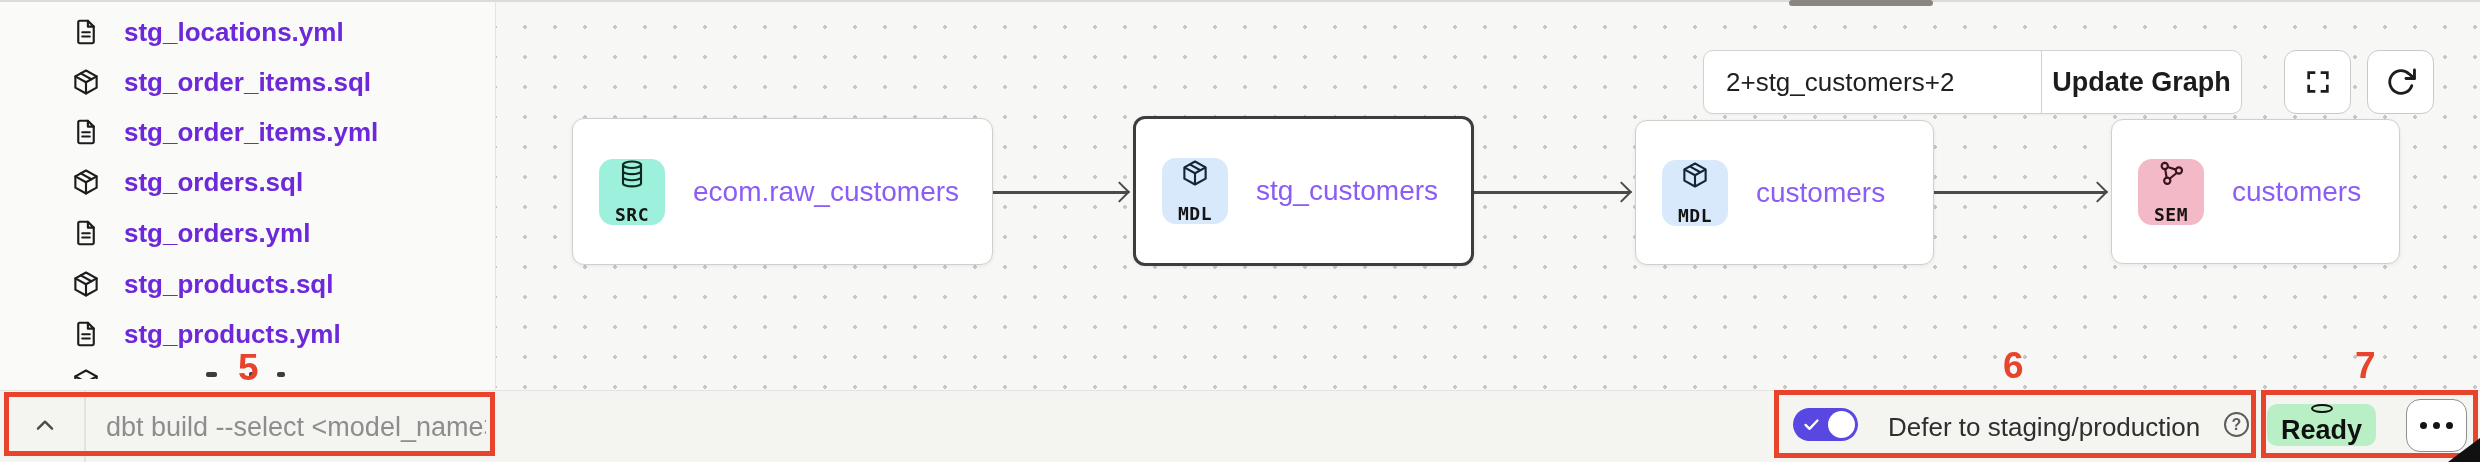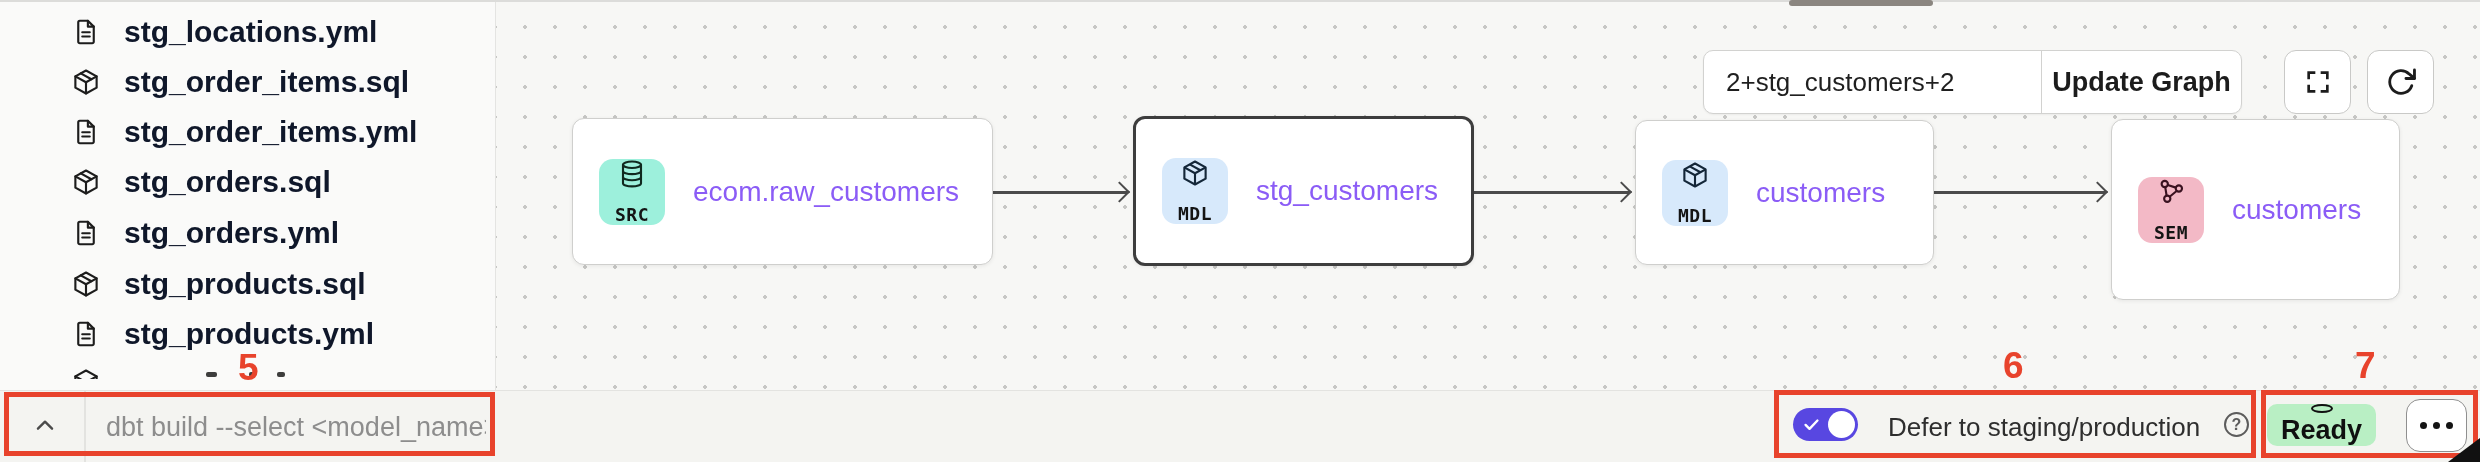--- a/index.html
+++ b/index.html
@@ -6,21 +6,21 @@
   .page{position:relative;width:2480px;height:462px;overflow:hidden;background:#ffffff;
         font-family:"Liberation Sans",sans-serif;color:#1c1c1c;}
   .top-line{position:absolute;left:0;top:0;width:2480px;height:2px;background:#dcdcda;z-index:2;}
 
   
   .sidebar{position:absolute;left:0;top:2px;width:495px;height:388px;background:#fafaf9;
            border-right:1.5px solid #e4e4e2;overflow:hidden;z-index:3;}
   .file-row{position:absolute;left:0;width:100%;height:46px;display:flex;align-items:center;
             padding-left:70px;box-sizing:border-box;cursor:pointer;}
   .file-icon{width:32px;height:32px;flex:0 0 32px;display:flex;align-items:center;justify-content:center;margin-right:22px;}
-  .file-name{font-size:30px;font-weight:600;color:#0f172a;white-space:nowrap;}
+  .file-name{font-size:26px;font-weight:600;color:#6d28d9;white-space:nowrap;}
   .partial-row{position:absolute;left:0;top:362px;width:100%;height:15px;overflow:hidden;}
   .partial-row .file-icon{position:absolute;left:70px;top:2px;margin:0;}
   .frag{position:absolute;background:#3d3d3d;border-radius:2px;height:5px;top:8px;}
   .frag.f1{left:206px;width:11px;} .frag.f2{left:249px;width:6px;} .frag.f3{left:277px;width:8px;}
 
   
   .canvas{position:absolute;left:496px;top:2px;width:1984px;height:388px;background:#f7f7f5;
           background-image:radial-gradient(circle,#c7c7c5 1.6px,transparent 1.9px);
           background-size:30px 30px;background-position:14px 10px;z-index:1;cursor:grab;}
   .hscroll{position:absolute;left:1789px;top:0;width:144px;height:6px;background:#8b8680;border-radius:3px;z-index:12;}
@@ -33,21 +33,21 @@
   .edge.e1{left:993px;width:134px;} .edge.e2{left:1474px;width:155px;} .edge.e3{left:1934px;width:171px;}
 
   
   .node{position:absolute;background:#ffffff;border:1.5px solid #cfcfcd;border-radius:12px;
         box-shadow:0 1px 4px rgba(0,0,0,.07);display:flex;align-items:center;
         padding-left:26px;box-sizing:border-box;z-index:5;cursor:pointer;}
   .node.selected{border:3px solid #3d3d3d;}
   .node.n1{left:572px;top:118px;width:421px;height:147px;}
   .node.n2{left:1133px;top:116px;width:341px;height:150px;}
   .node.n3{left:1635px;top:120px;width:299px;height:145px;}
-  .node.n4{left:2111px;top:119px;width:289px;height:181px;}
+  .node.n4{left:2111px;top:119px;width:289px;height:145px;}
   .badge{width:66px;height:66px;border-radius:14px;display:flex;flex-direction:column;
          align-items:center;justify-content:space-between;flex:0 0 66px;margin-right:28px;}
   .badge.src{background:#9df0dc;} .badge.mdl{background:#d7e9fb;gap:10px;} .badge.sem{background:#f3b9c6;}
   .badge-icon{width:30px;height:30px;display:block;}
   .badge-text{font-family:"DejaVu Sans Mono",monospace;font-size:18px;font-weight:600;color:#141414;
               line-height:20px;margin-top:1px;letter-spacing:.5px;}
   .node-label{font-size:28px;color:#8b5cf6;white-space:nowrap;}
 
   
   .selector-combo{position:absolute;left:1703px;top:50px;width:539px;height:64px;background:#fff;

